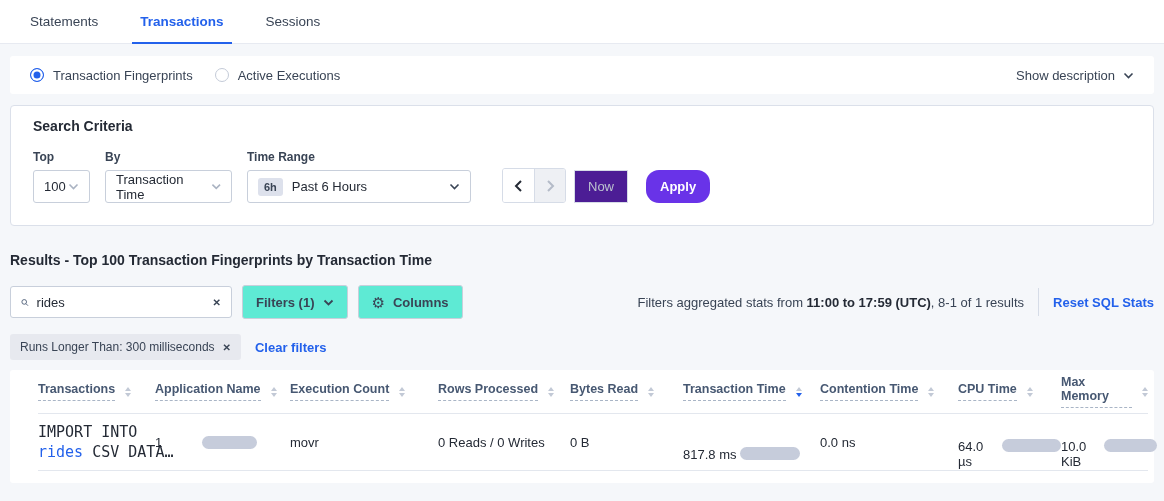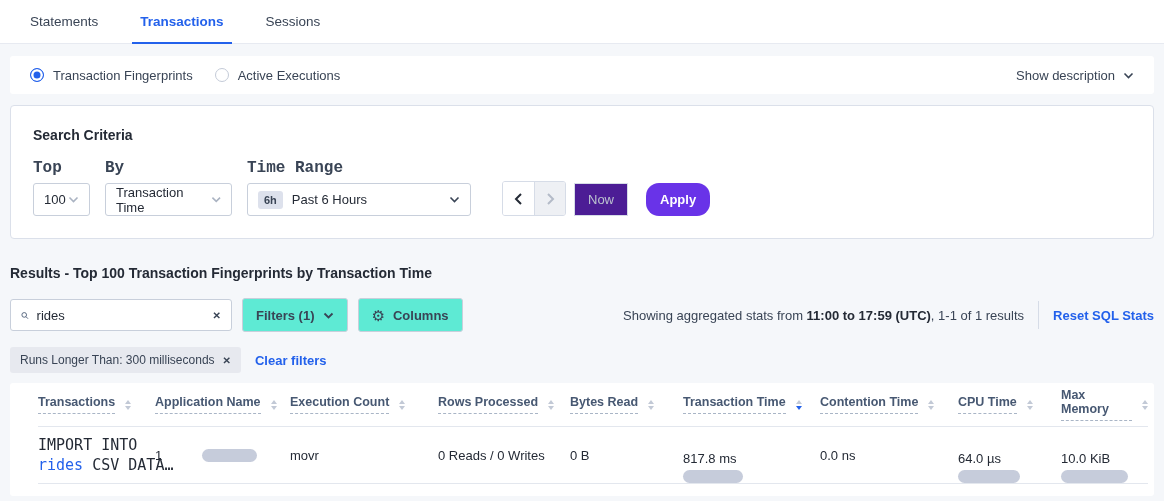--- a/index.html
+++ b/index.html
@@ -15,25 +15,25 @@
   
   .radio-band { margin:12px 10px 0; background:#fff; border-radius:3px; height:38px; display:flex; align-items:center; padding:0 20px;justify-content:space-between; }
   .radio-opt { display:flex; align-items:center; margin-right:22px; cursor:pointer; }
   .radio-dot { width:14px; height:14px; border-radius:50%; margin-right:9px; }
   .radio-dot.on { background:#2361eb; box-shadow:inset 0 0 0 2.5px #fff, inset 0 0 0 7px #2361eb; border:1px solid #2361eb; }
   .radio-dot.off { background:#fff; border:1px solid #c4cbd8; }
   .radio-label { font-size:13px; color:#394455; }
   .show-desc { margin-left:auto; display:flex; align-items:center; gap:8px; font-size:13px; color:#394455; cursor:pointer; }
 
   
-  .criteria-card { margin:11px 10px 0; background:#fff; border:1px solid #dbe0ea; border-radius:4px; padding:21px 22px 22px; }
+  .criteria-card { margin:11px 10px 0; background:#fff; border:1px solid #dbe0ea; border-radius:4px; padding:12px 22px 22px; }
   .criteria-title { font-size:14px; font-weight:bold; color:#242a35; }
   .criteria-row { display:flex; align-items:flex-end; margin-top:16px; }
   .field { margin-right:15px; }
-  .field-label { font-size:16px; font-weight:bold; color:#394455; margin-bottom:6px;font-family:Liberation Mono, monospace; }
+  .field-label { font-size:12px; font-weight:bold; color:#394455; margin-bottom:6px; }
   .selectbox { height:33px; border:1px solid #c8cfdb; border-radius:3px; background:#fff; display:flex; align-items:center; padding:0 10px; font-size:13px; color:#242a35; cursor:pointer; }
   .selectbox .chev { margin-left:auto; }
   .sel-top { width:57px; }
   .sel-by { width:127px; }
   .sel-range { width:224px; }
   .range-badge { background:#dde1ec; border-radius:3px; font-size:11px; font-weight:bold; color:#394455; padding:3px 6px; margin-right:9px; }
   .arrow-group { display:flex; margin-left:16px; border:1px solid #d6dce7; border-radius:3px; overflow:hidden; }
   .arrow-btn { width:31px; height:33px; display:flex; align-items:center; justify-content:center; background:#fff; cursor:pointer; }
   .arrow-btn.disabled { background:#eef0f4; cursor:default; }
   .arrow-btn + .arrow-btn { border-left:1px solid #d6dce7; }
@@ -67,21 +67,21 @@
   .tri-up { width:0; height:0; border-left:3.5px solid transparent; border-right:3.5px solid transparent; border-bottom:4px solid #c2c9d6; }
   .tri-down { width:0; height:0; border-left:3.5px solid transparent; border-right:3.5px solid transparent; border-top:4px solid #c2c9d6; }
   .sort.desc .tri-down { border-top-color:#2361eb; }
   .trow { height:57px; border-bottom:1px solid #e3e7ee; }
   .td { font-size:13px; color:#242a35; }
   .mono { font-family:"DejaVu Sans Mono", monospace; font-size:15px; line-height:20px; color:#242a35; white-space:nowrap; }
   .mono .sql-link { color:#2361eb; cursor:pointer; }
   .cell-count { display:flex; align-items:center; }
   .bar { height:13px; border-radius:6.5px; background:#c6ccdb; }
   .bar-exec { width:55px; margin-left:40px; }
-  .cell-stack { display:flex; flex-direction:column; gap:4px;margin-top:24px; }
+  .cell-stack { display:flex; gap:4px;margin-top:24px; }
   .bar-txn { width:60px; }
   .bar-cpu { width:62px; }
   .bar-mem { width:67px; }
 </style>
 </head>
 <body>
 
 <div class="tabbar">
   <div class="tab">Statements</div>
   <div class="tab active">Transactions</div>
@@ -168,21 +168,21 @@
     <span>Filters (1)</span>
     <svg width="11" height="7" viewBox="0 0 11 7">
         <path d="M1.5 1.5 L5.5 5.5 L9.5 1.5" fill="none" stroke="#394455" stroke-width="1.8"></path>
       </svg>
   </div>
   <div class="tool-btn">
     <span class="gear">⚙</span>
     <span>Columns</span>
   </div>
   <div class="stats">
-    <span>Showing aggregated stats from </span><b>11:00 to 17:59 (UTC)</b><span>, 1-1 of 1 results</span>
+    <span>Filters aggregated stats from </span><b>11:00 to 17:59 (UTC)</b><span>, 8-1 of 1 results</span>
   </div>
   <div class="vdivider"></div>
   <span class="link">Reset SQL Stats</span>
 </div>
 
 <div class="tagrow">
   <div class="filter-pill">
     <span>Runs Longer Than: 300 milliseconds</span>
     <span class="clear-x">✕</span>
   </div>

